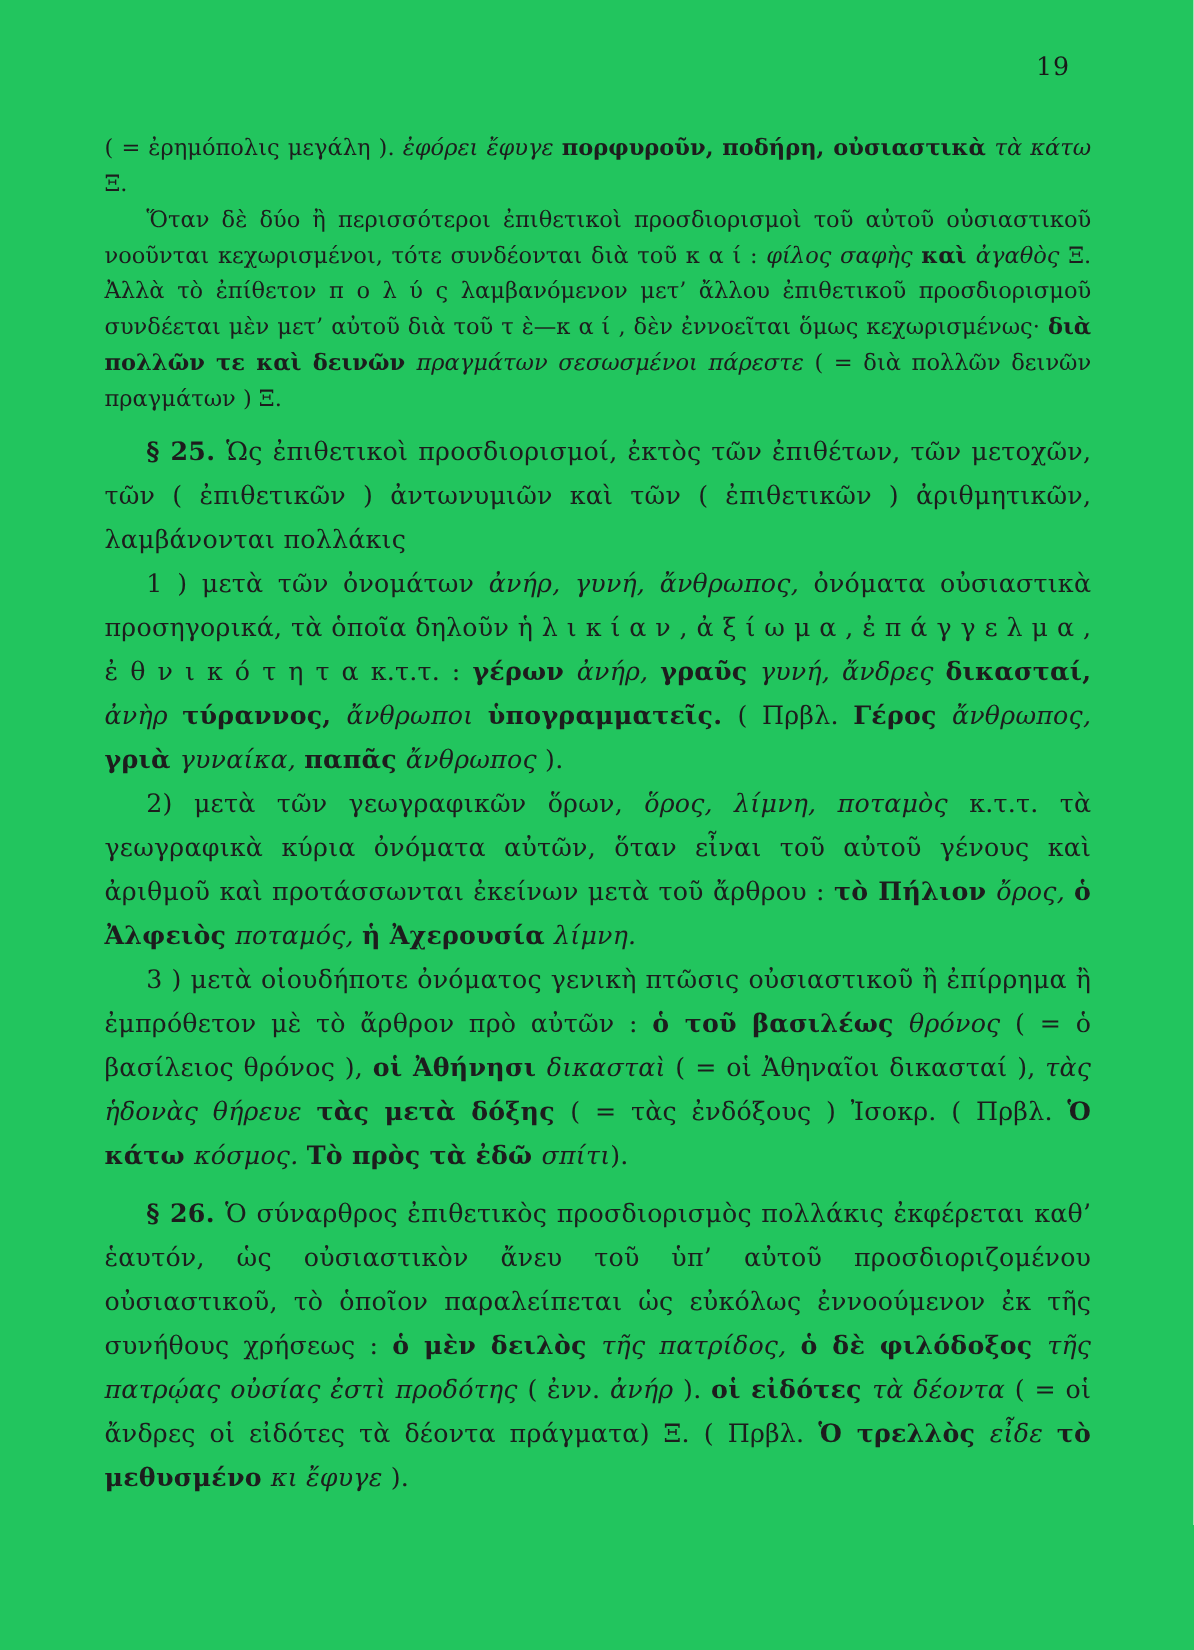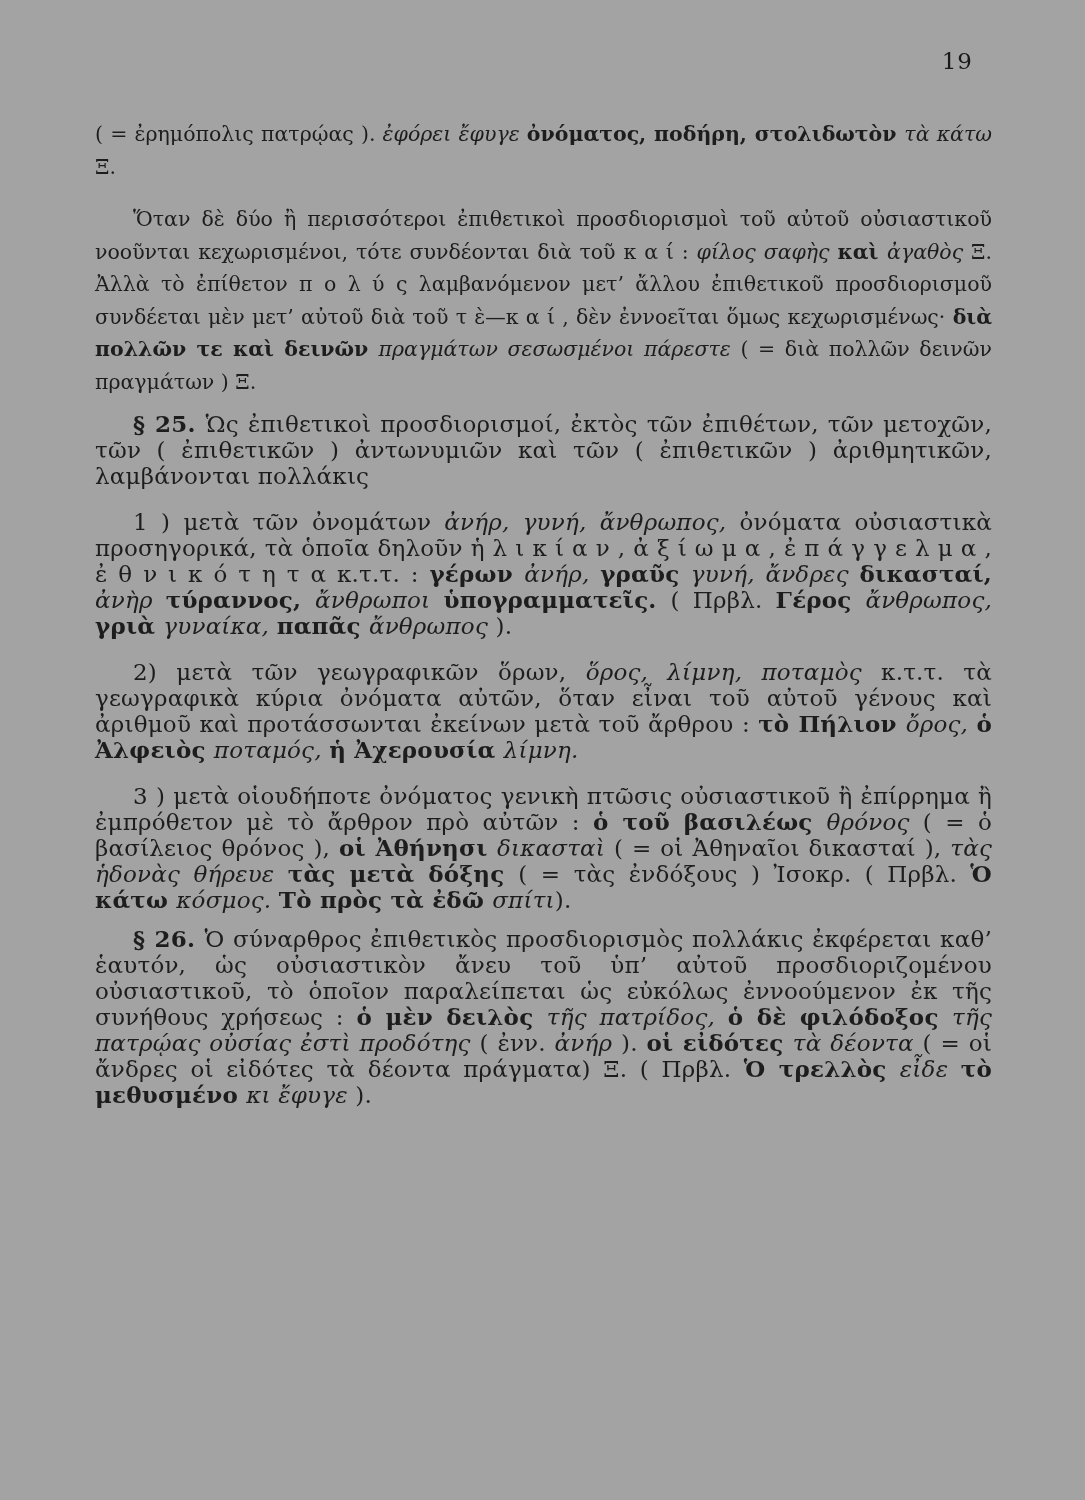--- a/index.html
+++ b/index.html
@@ -26,34 +26,34 @@
     position:absolute;
     top:118px;
     left:95px;
     width:897px;
   }
   .text-block p {
     text-align:justify;
     text-justify:inter-word;
   }
   p.small { font-size:20.5px; line-height:32.5px; }
-  p.main  { font-size:23px;   line-height:26px; letter-spacing:0.2px; }
-  p.indent { text-indent:38px;margin-top:20px; }
+  p.main  { font-size:23px;   line-height:40px; letter-spacing:0.2px; }
+  p.indent { text-indent:38px; }
   p.sec   { margin-top:13px; }
   .s-n { font-style:normal; font-weight:normal; }
   .s-i { font-style:italic; }
   .s-b { font-weight:bold; }
 </style>
 </head>
 <body>
 
-<div class="page" style="background: #a3a3a3; color: rgb(29, 29, 29);">
+<div class="page" style="background: #22c55e; color: rgb(29, 29, 29);">
   <div class="page-number">19</div>
   <div class="text-block" id="text-block">
-      <p class="small"><span class="s-n">( = ἐρημόπολις πατρῴας ). </span><span class="s-i">ἐφόρει ἔφυγε </span><span class="s-b">ὀνόματος, ποδήρη, στολιδωτὸν </span><span class="s-i">τὰ κάτω </span><span class="s-n">Ξ.</span></p>
+      <p class="small"><span class="s-n">( = ἐρημόπολις μεγάλη ). </span><span class="s-i">ἐφόρει ἔφυγε </span><span class="s-b">πορφυροῦν, ποδήρη, οὐσιαστικὰ </span><span class="s-i">τὰ κάτω </span><span class="s-n">Ξ.</span></p>
       <p class="small indent"><span class="s-n">Ὅταν δὲ δύο ἢ περισσότεροι ἐπιθετικοὶ προσδιορισμοὶ τοῦ αὐτοῦ οὐσιαστικοῦ νοοῦνται κεχωρισμένοι, τότε συνδέονται διὰ τοῦ κ&nbsp;α&nbsp;ί : </span><span class="s-i">φίλος σαφὴς </span><span class="s-b">καὶ </span><span class="s-i">ἀγαθὸς </span><span class="s-n">Ξ. Ἀλλὰ τὸ ἐπίθετον π&nbsp;ο&nbsp;λ&nbsp;ύ&nbsp;ς λαμβανόμενον μετ’ ἄλλου ἐπιθετικοῦ προσδιορισμοῦ συνδέεται μὲν μετ’ αὐτοῦ διὰ τοῦ τ&nbsp;ὲ—κ&nbsp;α&nbsp;ί , δὲν ἐννοεῖται ὅμως κεχωρισμένως· </span><span class="s-b">διὰ πολλῶν τε καὶ δεινῶν </span><span class="s-i">πραγμάτων σεσωσμένοι πάρεστε </span><span class="s-n">( = διὰ πολλῶν δεινῶν πραγμάτων ) Ξ.</span></p>
       <p class="main indent sec"><span class="s-b">§ 25. </span><span class="s-n">Ὡς ἐπιθετικοὶ προσδιορισμοί, ἐκτὸς τῶν ἐπιθέτων, τῶν μετοχῶν, τῶν ( ἐπιθετικῶν ) ἀντωνυμιῶν καὶ τῶν ( ἐπιθετικῶν ) ἀριθμητικῶν, λαμβάνονται πολλάκις</span></p>
       <p class="main indent"><span class="s-n">1 ) μετὰ τῶν ὀνομάτων </span><span class="s-i">ἀνήρ, γυνή, ἄνθρωπος, </span><span class="s-n">ὀνόματα οὐσιαστικὰ προσηγορικά, τὰ ὁποῖα δηλοῦν ἡ&nbsp;λ&nbsp;ι&nbsp;κ&nbsp;ί&nbsp;α&nbsp;ν , ἀ&nbsp;ξ&nbsp;ί&nbsp;ω&nbsp;μ&nbsp;α , ἐ&nbsp;π&nbsp;ά&nbsp;γ&nbsp;γ&nbsp;ε&nbsp;λ&nbsp;μ&nbsp;α , ἐ&nbsp;θ&nbsp;ν&nbsp;ι&nbsp;κ&nbsp;ό&nbsp;τ&nbsp;η&nbsp;τ&nbsp;α κ.τ.τ. : </span><span class="s-b">γέρων </span><span class="s-i">ἀνήρ, </span><span class="s-b">γραῦς </span><span class="s-i">γυνή, ἄνδρες </span><span class="s-b">δικασταί, </span><span class="s-i">ἀνὴρ </span><span class="s-b">τύραννος, </span><span class="s-i">ἄνθρωποι </span><span class="s-b">ὑπογραμματεῖς. </span><span class="s-n">( Πρβλ. </span><span class="s-b">Γέρος </span><span class="s-i">ἄνθρωπος, </span><span class="s-b">γριὰ </span><span class="s-i">γυναίκα, </span><span class="s-b">παπᾶς </span><span class="s-i">ἄνθρωπος </span><span class="s-n">).</span></p>
       <p class="main indent"><span class="s-n">2) μετὰ τῶν γεωγραφικῶν ὅρων, </span><span class="s-i">ὅρος, λίμνη, ποταμὸς </span><span class="s-n">κ.τ.τ. τὰ γεωγραφικὰ κύρια ὀνόματα αὐτῶν, ὅταν εἶναι τοῦ αὐτοῦ γένους καὶ ἀριθμοῦ καὶ προτάσσωνται ἐκείνων μετὰ τοῦ ἄρθρου : </span><span class="s-b">τὸ Πήλιον </span><span class="s-i">ὄρος, </span><span class="s-b">ὁ Ἀλφειὸς </span><span class="s-i">ποταμός, </span><span class="s-b">ἡ Ἀχερουσία </span><span class="s-i">λίμνη.</span></p>
       <p class="main indent"><span class="s-n">3 ) μετὰ οἱουδήποτε ὀνόματος γενικὴ πτῶσις οὐσιαστικοῦ ἢ ἐπίρρημα ἢ ἐμπρόθετον μὲ τὸ ἄρθρον πρὸ αὐτῶν : </span><span class="s-b">ὁ τοῦ βασιλέως </span><span class="s-i">θρόνος </span><span class="s-n">( = ὁ βασίλειος θρόνος ), </span><span class="s-b">οἱ Ἀθήνησι </span><span class="s-i">δικασταὶ </span><span class="s-n">( = οἱ Ἀθηναῖοι δικασταί ), </span><span class="s-i">τὰς ἡδονὰς θήρευε </span><span class="s-b">τὰς μετὰ δόξης </span><span class="s-n">( = τὰς ἐνδόξους ) Ἰσοκρ. ( Πρβλ. </span><span class="s-b">Ὁ κάτω </span><span class="s-i">κόσμος. </span><span class="s-b">Τὸ πρὸς τὰ ἐδῶ </span><span class="s-i">σπίτι</span><span class="s-n">).</span></p>
       <p class="main indent sec"><span class="s-b">§ 26. </span><span class="s-n">Ὁ σύναρθρος ἐπιθετικὸς προσδιορισμὸς πολλάκις ἐκφέρεται καθ’ ἑαυτόν, ὡς οὐσιαστικὸν ἄνευ τοῦ ὑπ’ αὐτοῦ προσδιοριζομένου οὐσιαστικοῦ, τὸ ὁποῖον παραλείπεται ὡς εὐκόλως ἐννοούμενον ἐκ τῆς συνήθους χρήσεως : </span><span class="s-b">ὁ μὲν δειλὸς </span><span class="s-i">τῆς πατρίδος, </span><span class="s-b">ὁ δὲ φιλόδοξος </span><span class="s-i">τῆς πατρῴας οὐσίας ἐστὶ προδότης </span><span class="s-n">( ἐνν. </span><span class="s-i">ἀνήρ </span><span class="s-n">). </span><span class="s-b">οἱ εἰδότες </span><span class="s-i">τὰ δέοντα </span><span class="s-n">( = οἱ ἄνδρες οἱ εἰδότες τὰ δέοντα πράγματα) Ξ. ( Πρβλ. </span><span class="s-b">Ὁ τρελλὸς </span><span class="s-i">εἶδε </span><span class="s-b">τὸ μεθυσμένο </span><span class="s-i">κι ἔφυγε </span><span class="s-n">).</span></p>
     </div>
 </div>
 
 </body></html>

